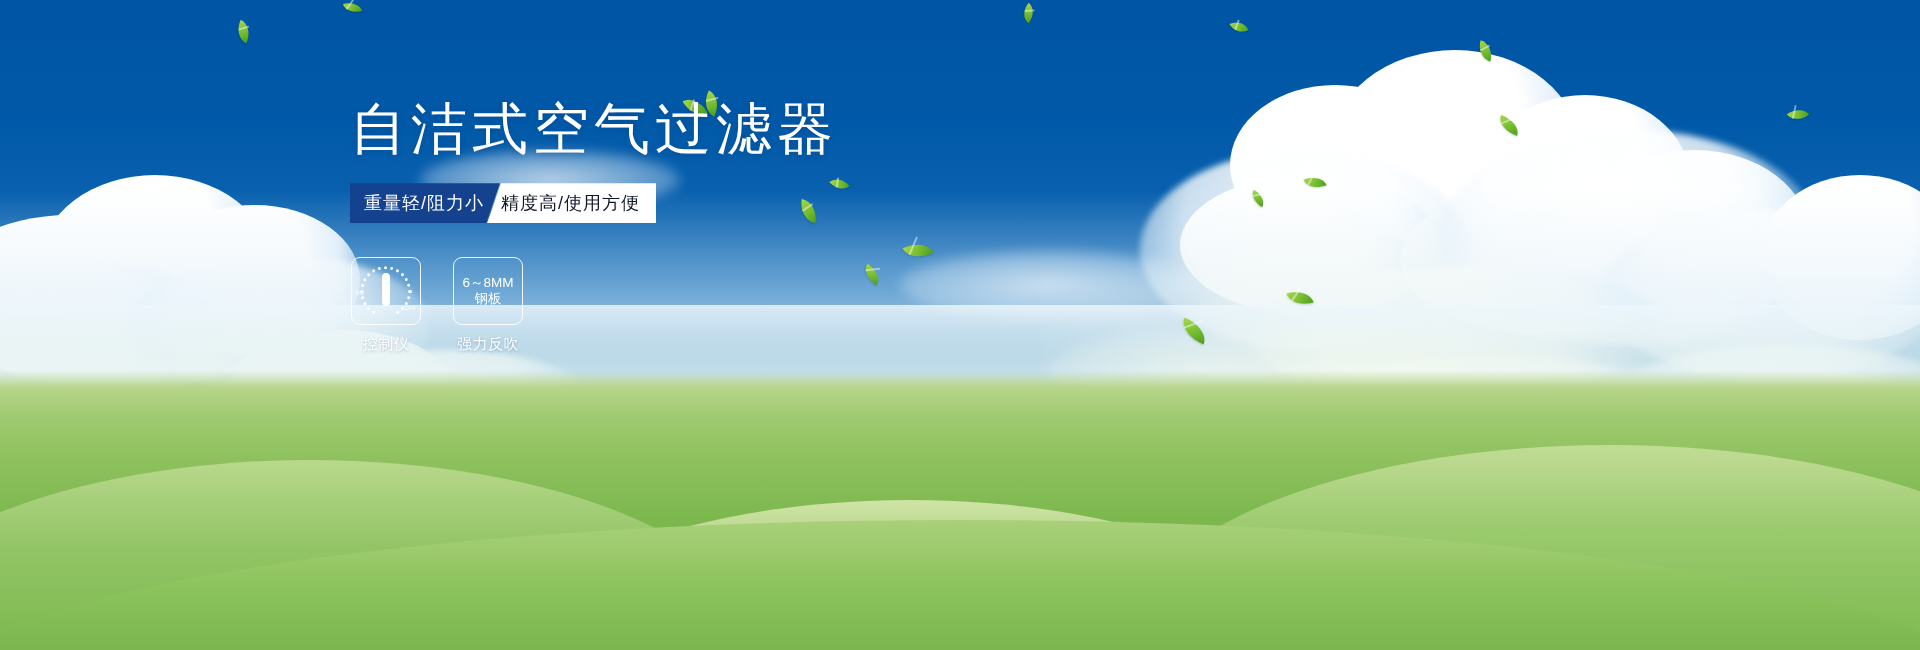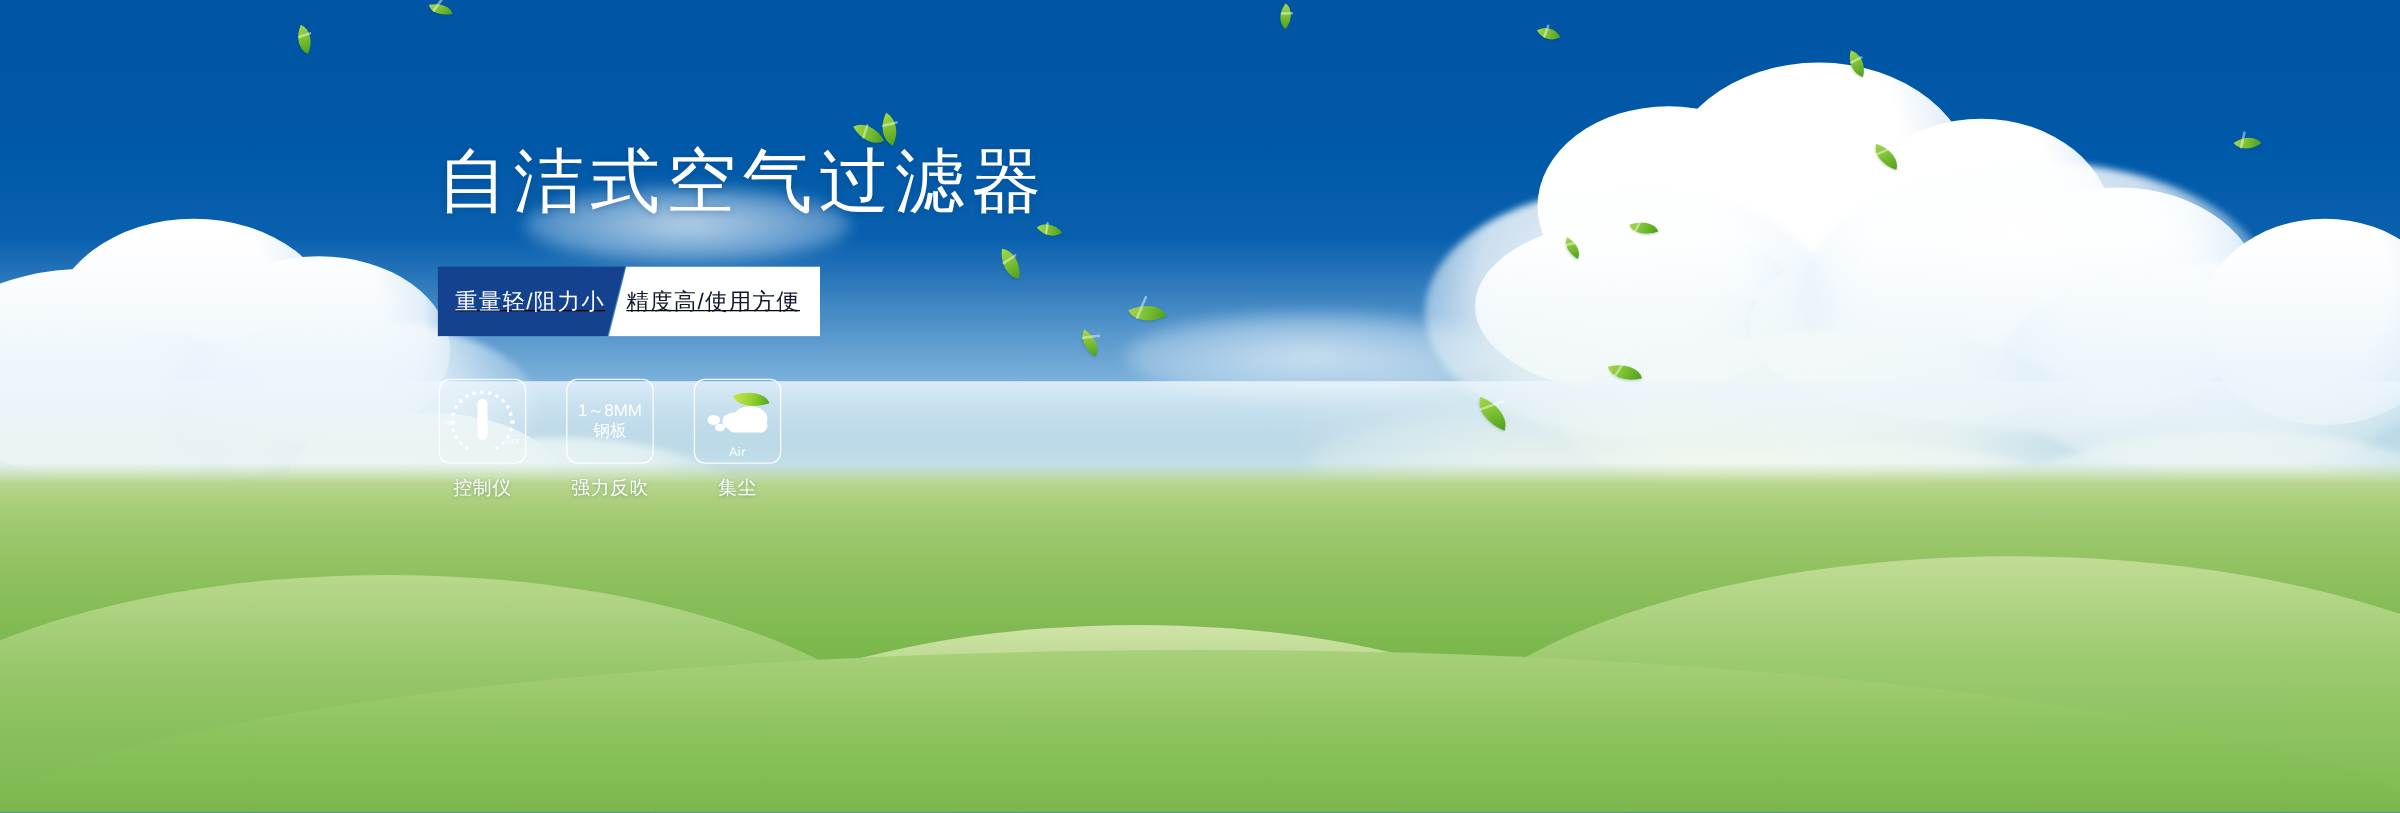--- a/index.html
+++ b/index.html
@@ -96,33 +96,33 @@
   }
   .leaf::after {
     content:""; position:absolute; left:12%; top:48%;
     width:76%; height:1.5px;
     background:rgba(255,255,255,.45);
     transform:rotate(-42deg); transform-origin:left center;
     border-radius:2px;
   }
 
   
-  .content { position:absolute; left:350px; top:116px; width:760px; }
+  .content { position:absolute; left:350px; top:100px; width:760px; }
 
   .title {
     font-size:56px;
     line-height:1.04;
     color:#ffffff;
     letter-spacing:5px;
     font-weight:400;
     white-space:nowrap;
     text-shadow:0 1px 6px rgba(0,40,90,.25);
   }
 
-  .badges { display:flex; margin-top:39px; height:56px; width:322px;text-decoration:underline; }
+  .badges { display:flex; margin-top:25px; height:40px; width:322px; }
   .badge {
     display:flex; align-items:center; justify-content:center;
     font-size:18px; letter-spacing:1px; white-space:nowrap;
   }
   .badge-a {
     background:#14428e; color:#ffffff;
     padding:0 16px 0 14px;
     clip-path:polygon(0 0, 100% 0, calc(100% - 14px) 100%, 0 100%);
   }
   .badge-b {
@@ -320,36 +320,22 @@
             <span class="lbl off">OFF</span>
           </div>
         </div>
         <div class="fcap">控制仪</div>
       </div>
 
 
 
       <div class="feature">
         <div class="fbox">
-          <div class="ftext">1～8MM</div>
+          <div class="ftext">6～8MM</div>
           <div class="ftext">钢板</div>
         </div>
         <div class="fcap">强力反吹</div>
       </div>
 
-      <div class="feature">
-        <div class="fbox">
-          <div class="dust">
-            <span class="gleaf"></span>
-            <span class="cl" style="left:22px; top:8px;  width:28px; height:20px;"></span>
-            <span class="cl" style="left:14px; top:13px; width:18px; height:14px;"></span>
-            <span class="cl" style="left:18px; top:18px; width:32px; height:11px; border-radius:6px;"></span>
-            <span class="cl" style="left:2px;  top:15px; width:10px; height:8px;"></span>
-            <span class="cl" style="left:8px;  top:22px; width:8px;  height:6px;"></span>
-            <span class="airlbl">Air</span>
-          </div>
-        </div>
-        <div class="fcap">集尘</div>
-      </div>
 
     </div>
   </div>
 </div>
 
 </body></html>

